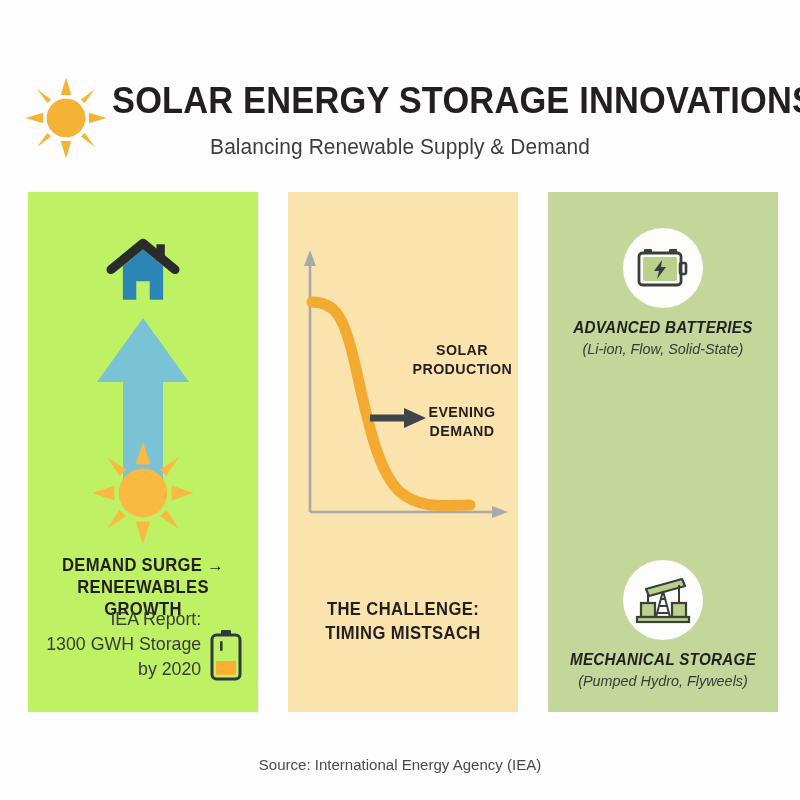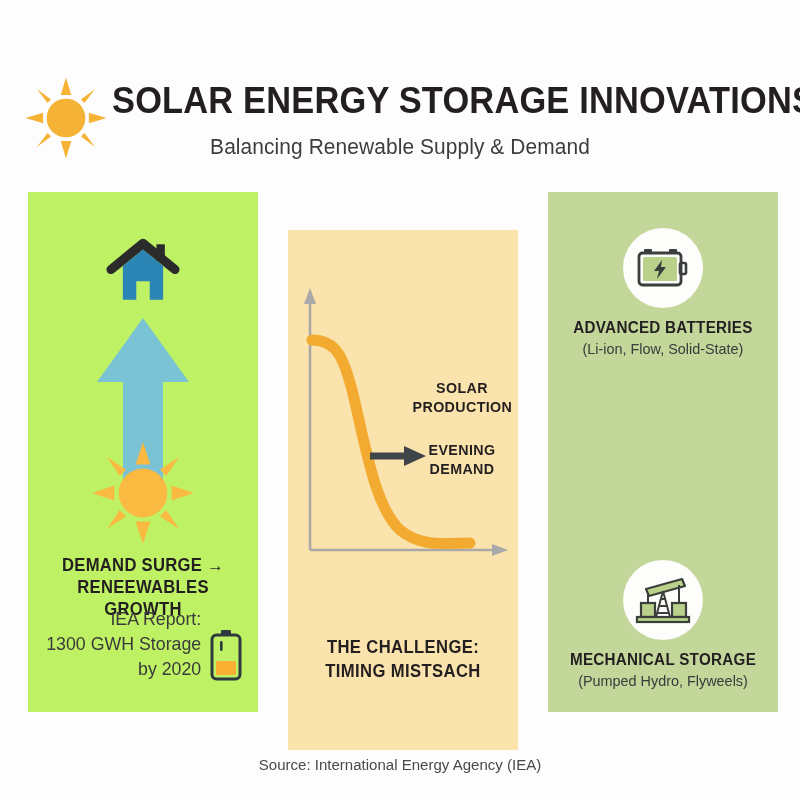--- a/index.html
+++ b/index.html
@@ -59,22 +59,22 @@
   }
 
   
   .panel {
     position: absolute;
     top: 192px;
     width: 230px;
     height: 520px;
   }
   .panel-blue  { left: 28px;  background: #bef264; }
-  .panel-amber { left: 288px; background: #fbe3ad; margin-top: 38px; }
-  .panel-green { left: 548px; background: #c3d79b; }
+  .panel-amber { left: 288px; background: #fbe3ad; }
+  .panel-green { left: 548px; background: #c3d79b; font-style: italic; }
 
   
   .house-icon {
     position: absolute;
     left: 50%;
     top: 40px;
     margin-left: -42px;
     width: 84px;
     height: 80px;
   }

